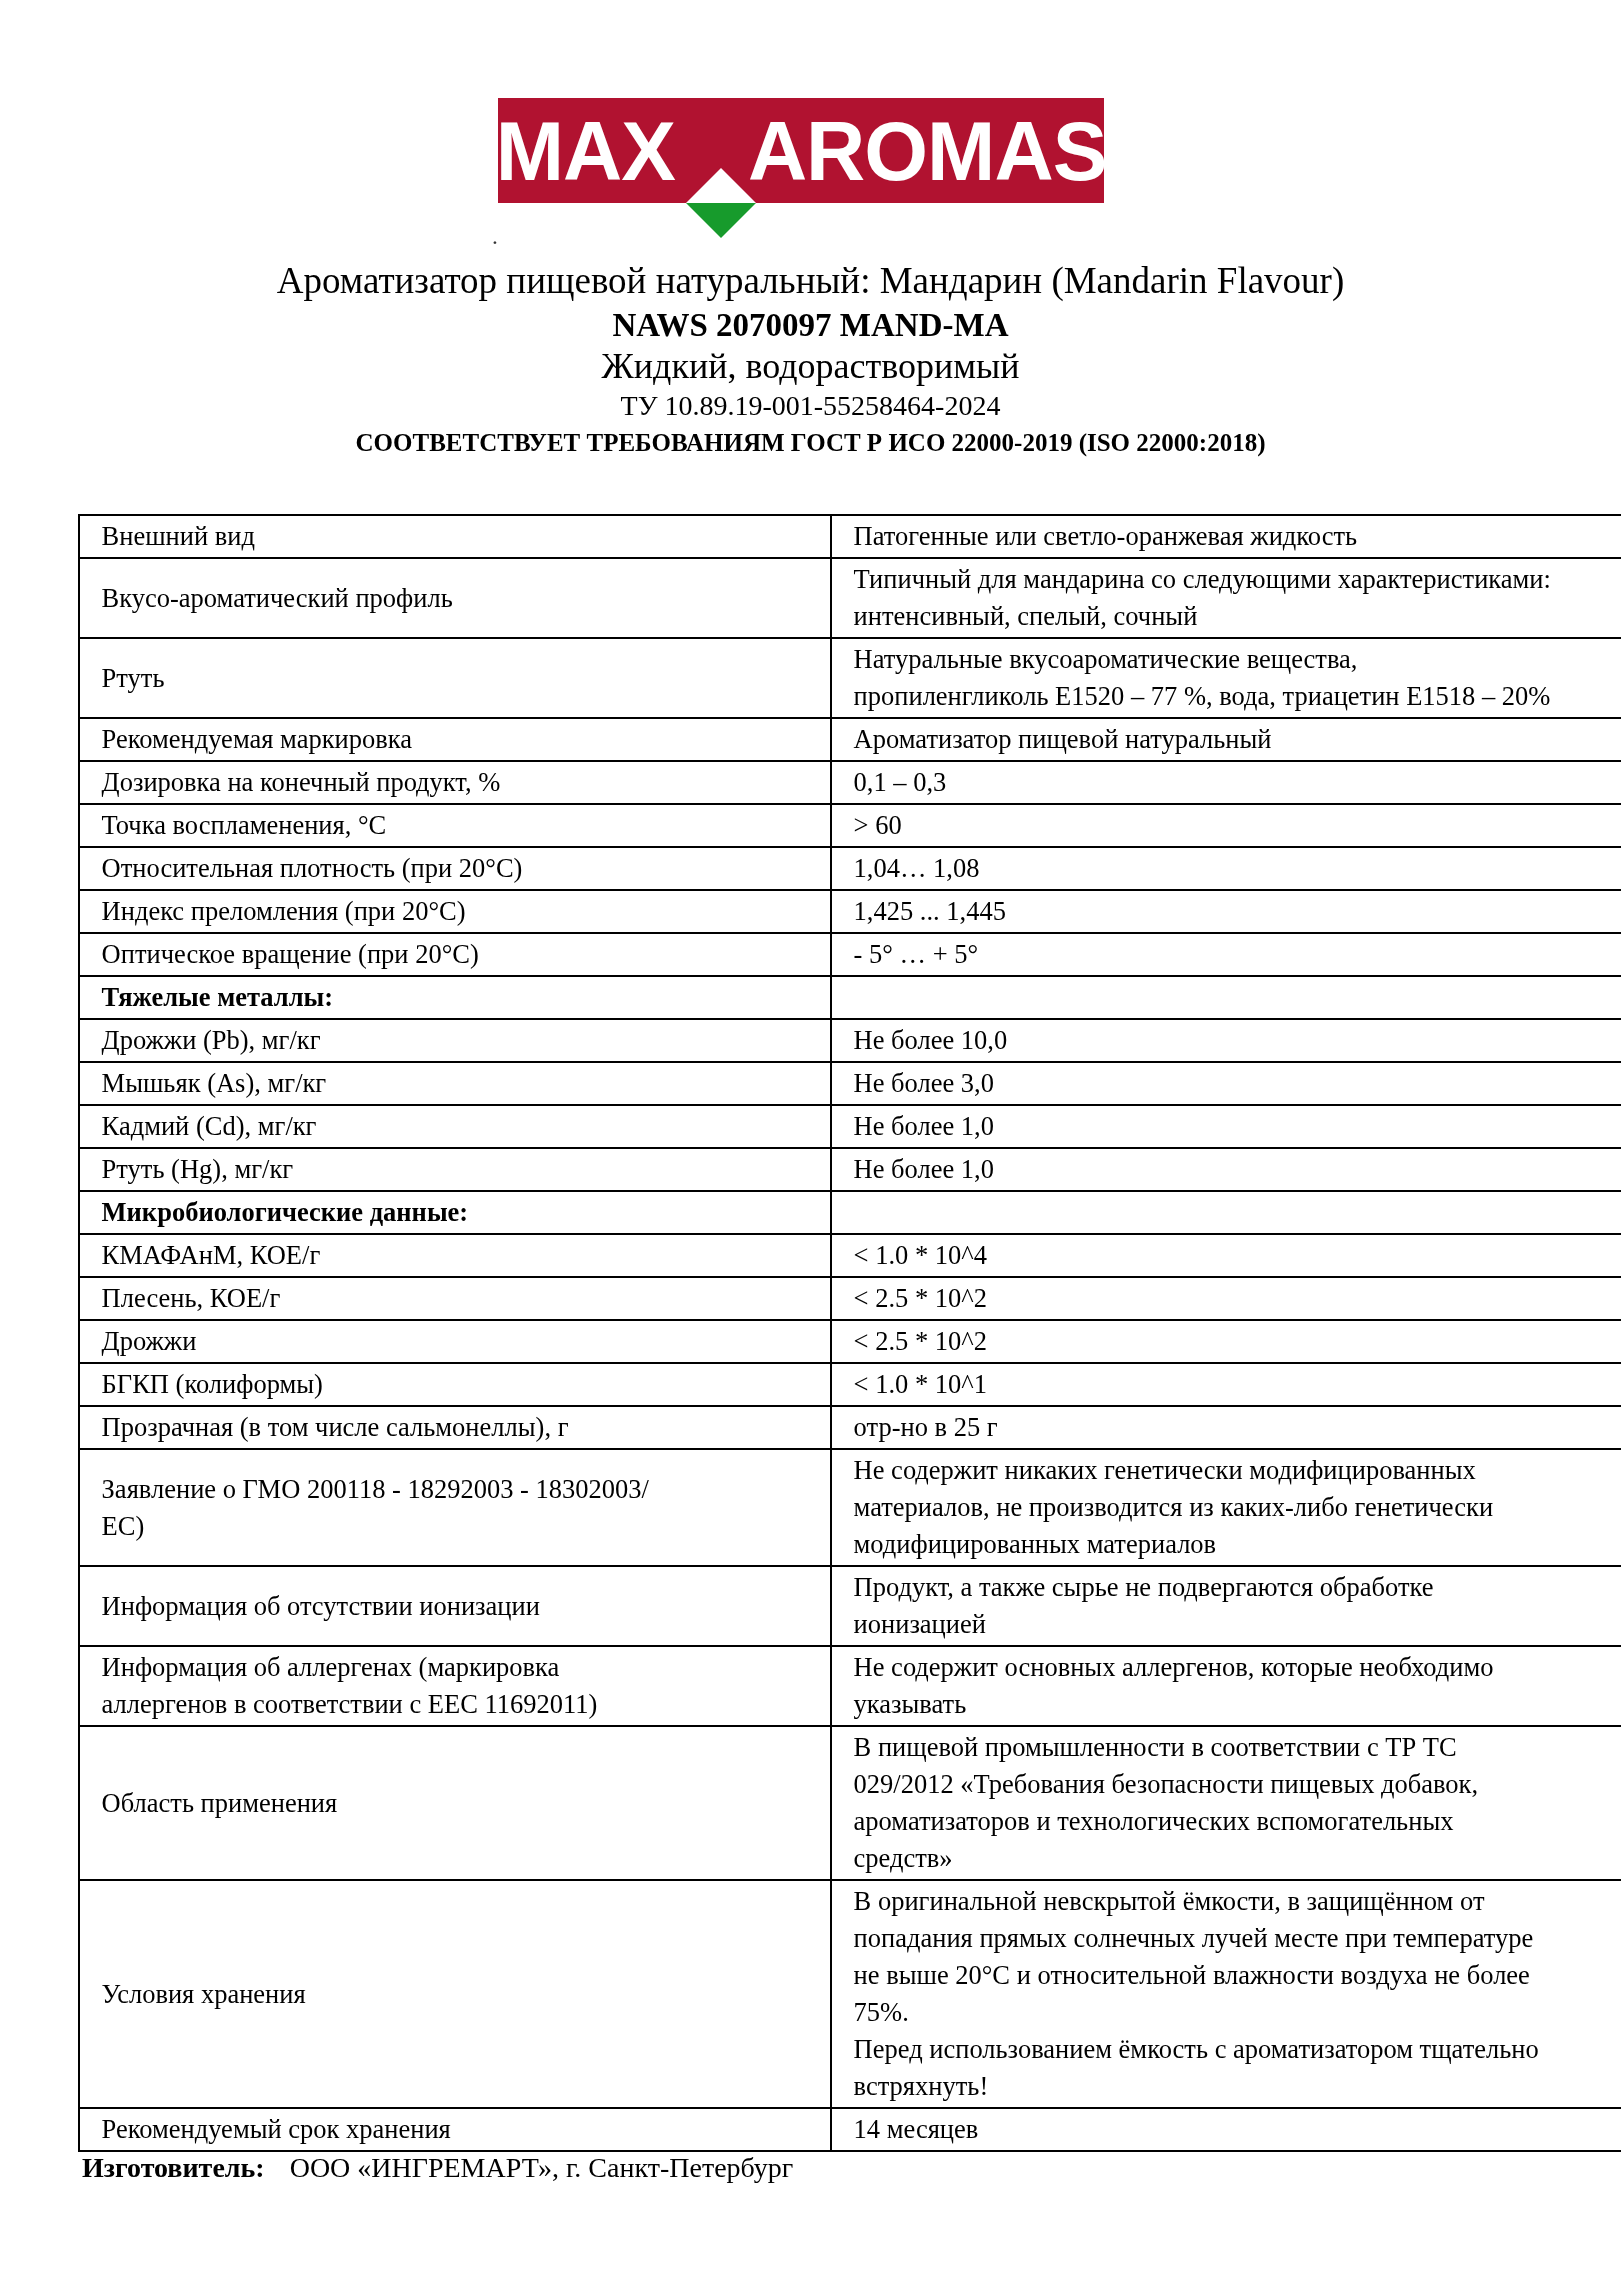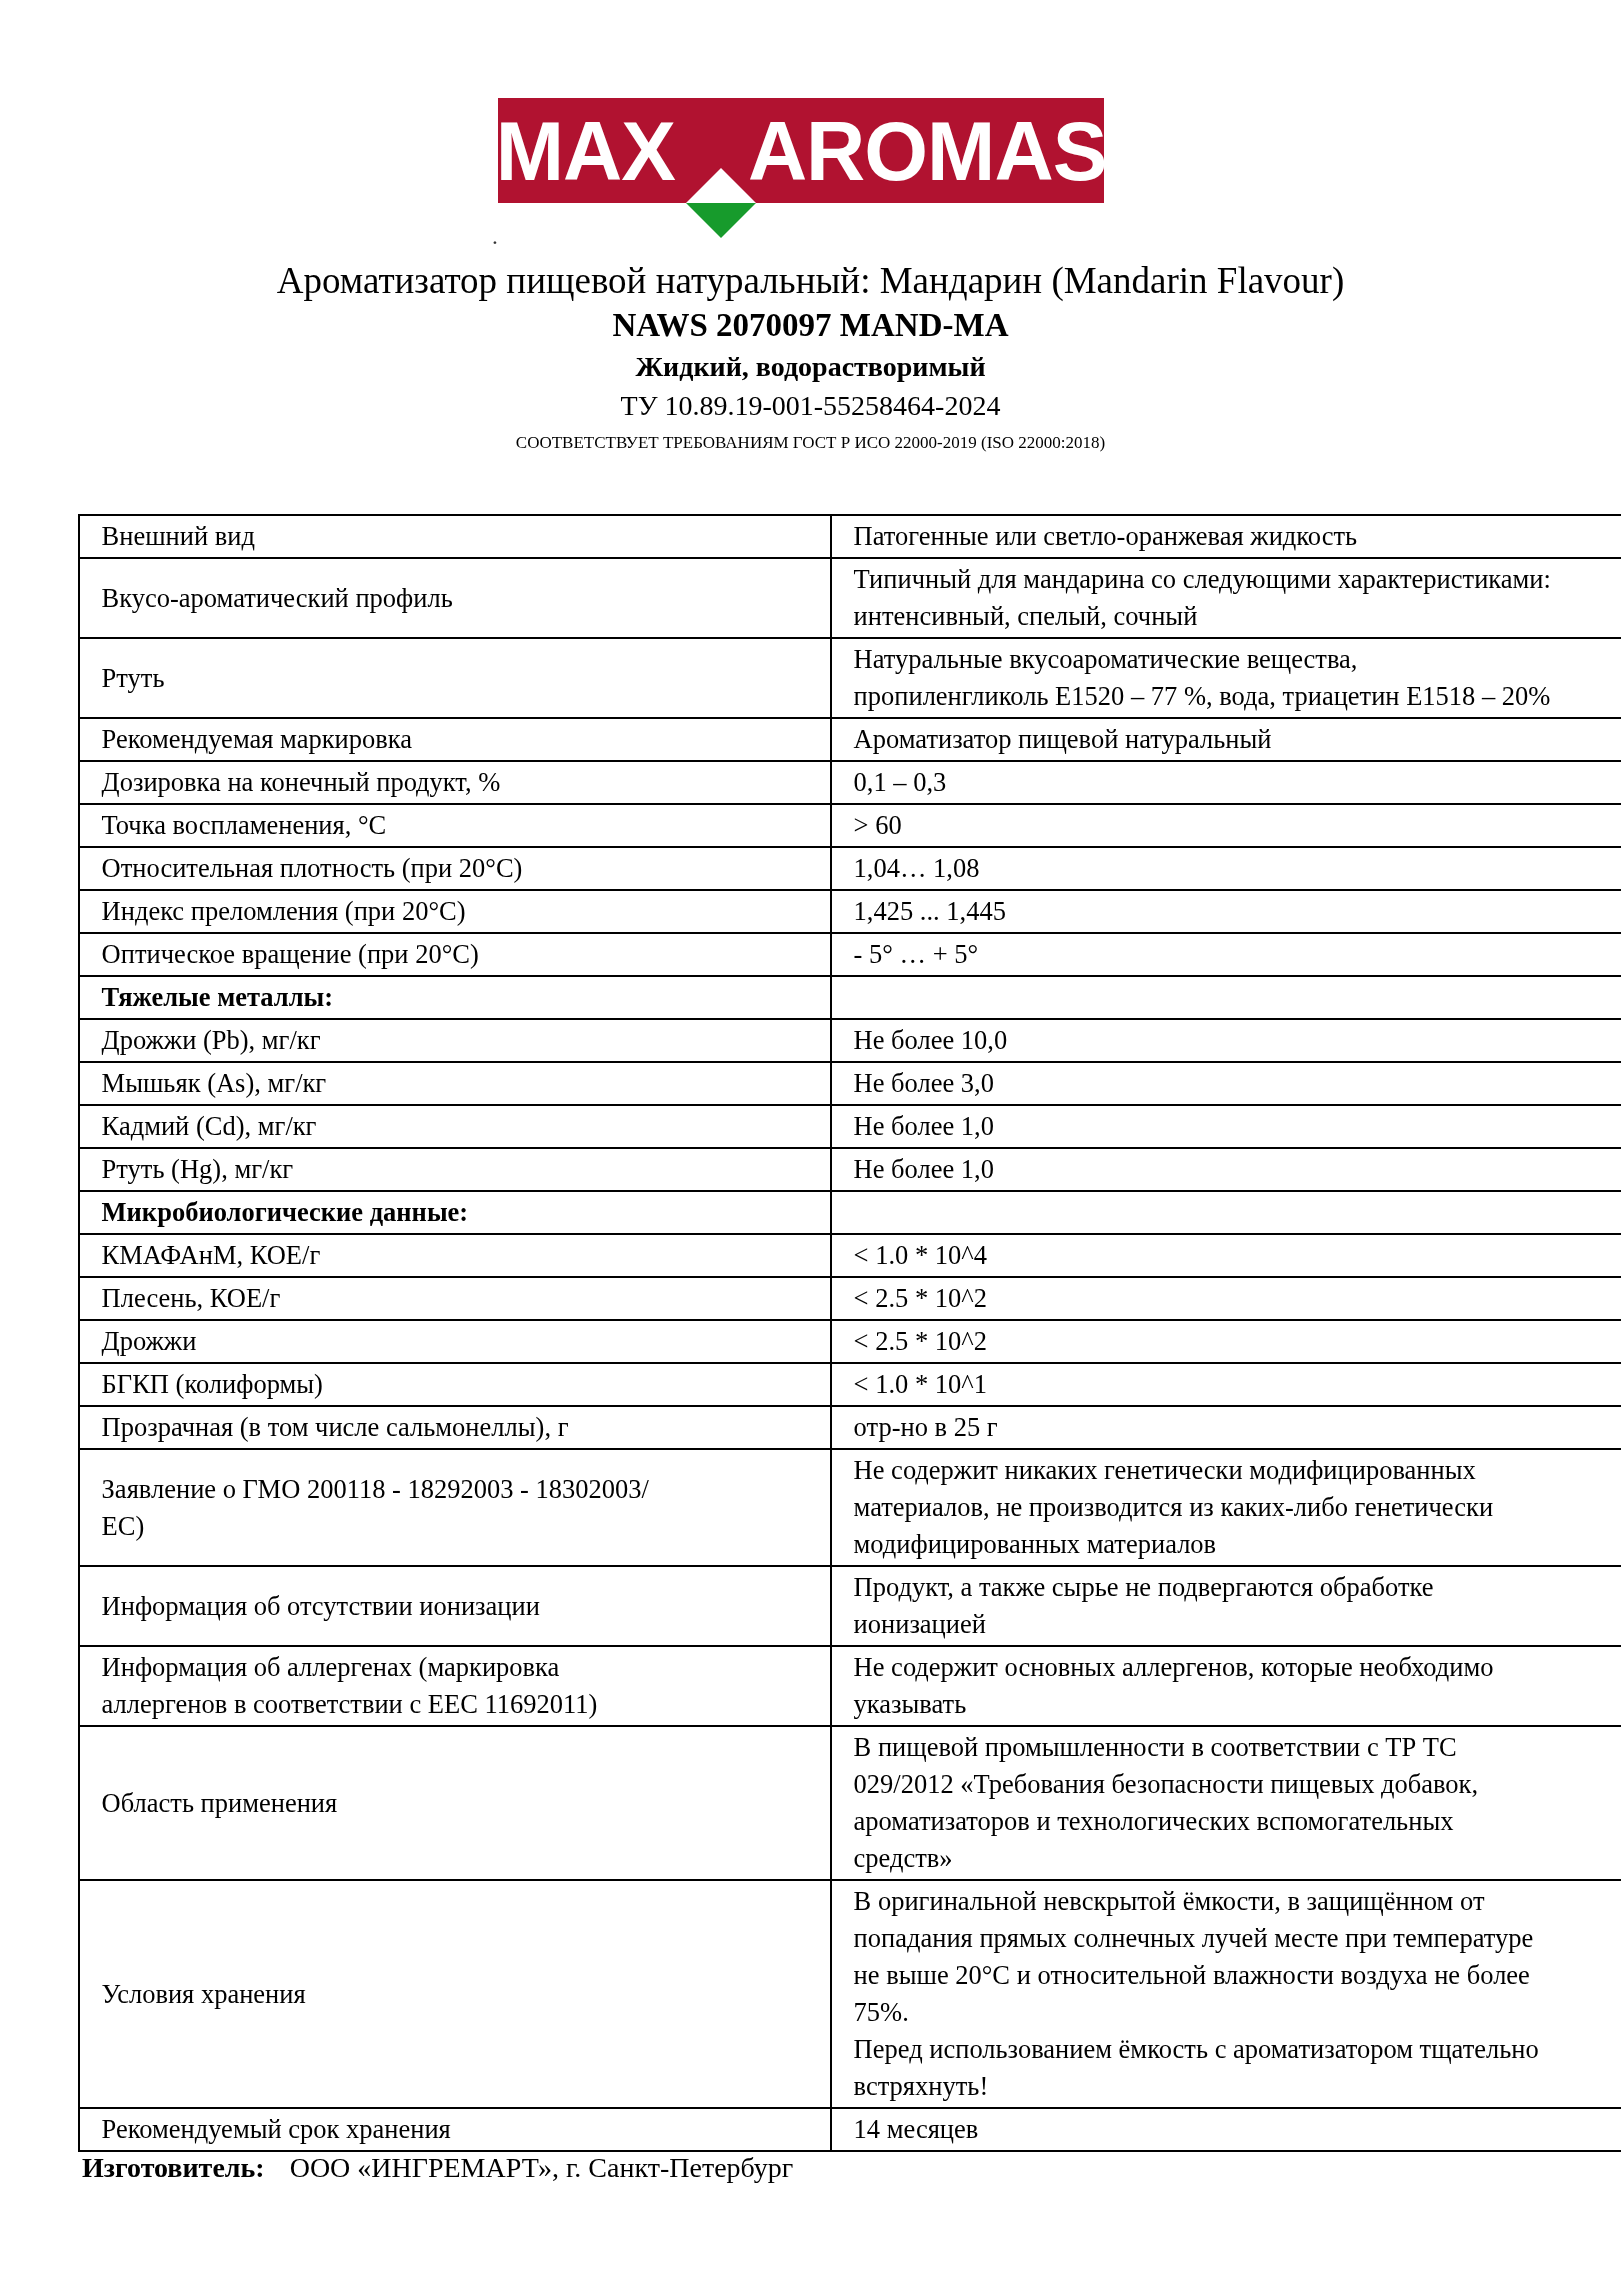--- a/index.html
+++ b/index.html
@@ -47,23 +47,23 @@
   .stray-dot {
     position: absolute; left: -5.9px; top: 127px;
     font-size: 23.5px; color: #333; line-height: 1;
   }
 
   
   .header-block { position: absolute; top: 257px; left: 0; width: 100%; text-align: center; }
   .doc-title     { font-size: 37px; font-weight: bold; line-height: 45px; }
   .doc-subtitle  { font-size: 37px; line-height: 47px; }
   .doc-code      { font-size: 33px; font-weight: bold; line-height: 43px; }
-  .doc-form      { font-size: 28px; line-height: 39px; font-weight: bold; }
+  .doc-form      { font-size: 36px; line-height: 39px; }
   .doc-tu        { font-size: 28px; line-height: 39px; }
-  .doc-compliance{ font-size: 17px; font-weight: normal; line-height: 35px; }
+  .doc-compliance{ font-size: 25px; font-weight: bold; line-height: 35px; }
 
   
   table.spec {
     position: absolute; top: 514px; left: 78px;
     width: 1480px;
     border-collapse: collapse;
     table-layout: fixed;
   }
   table.spec td {
     border: 2px solid #000;

